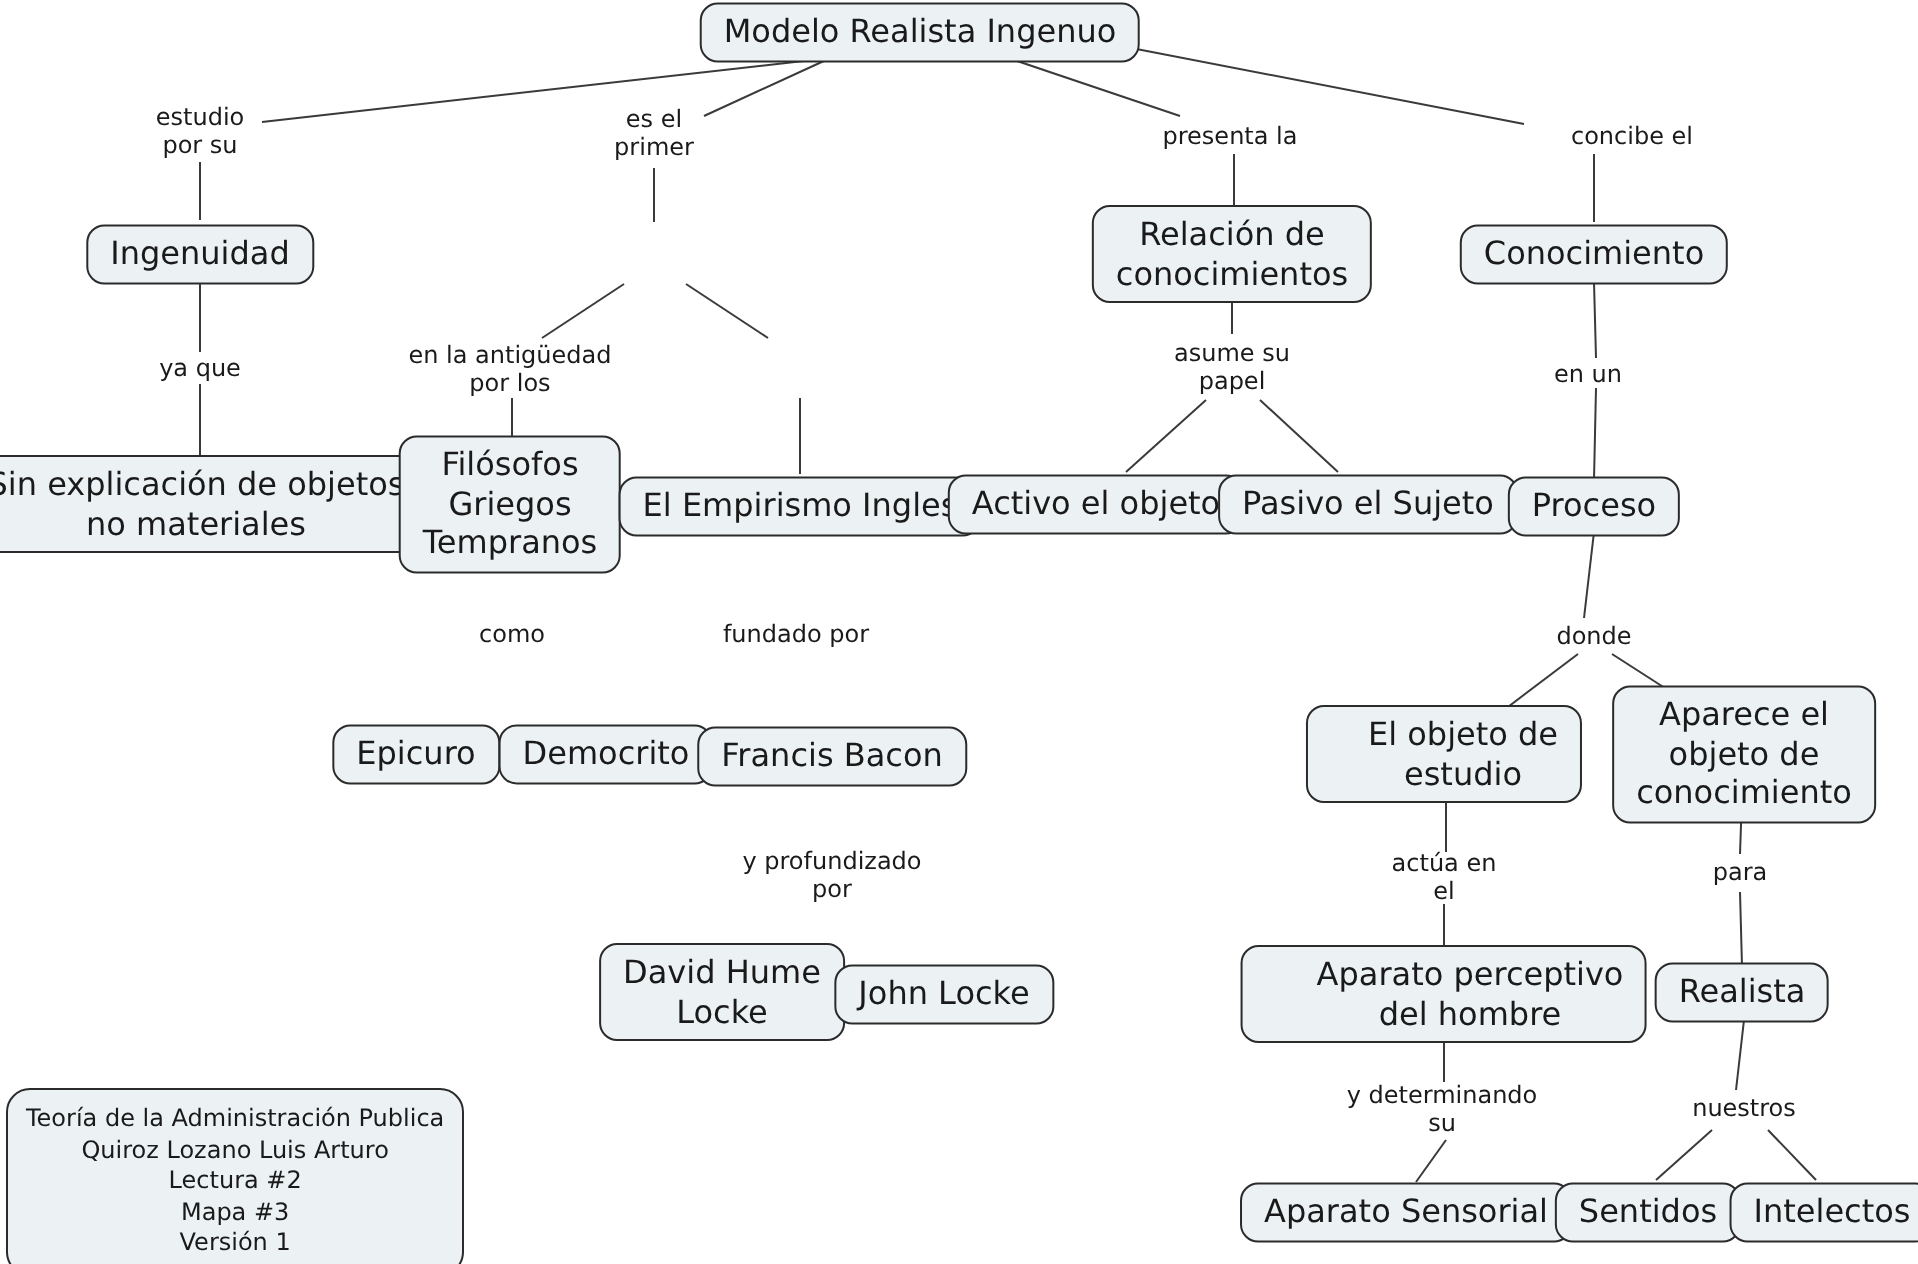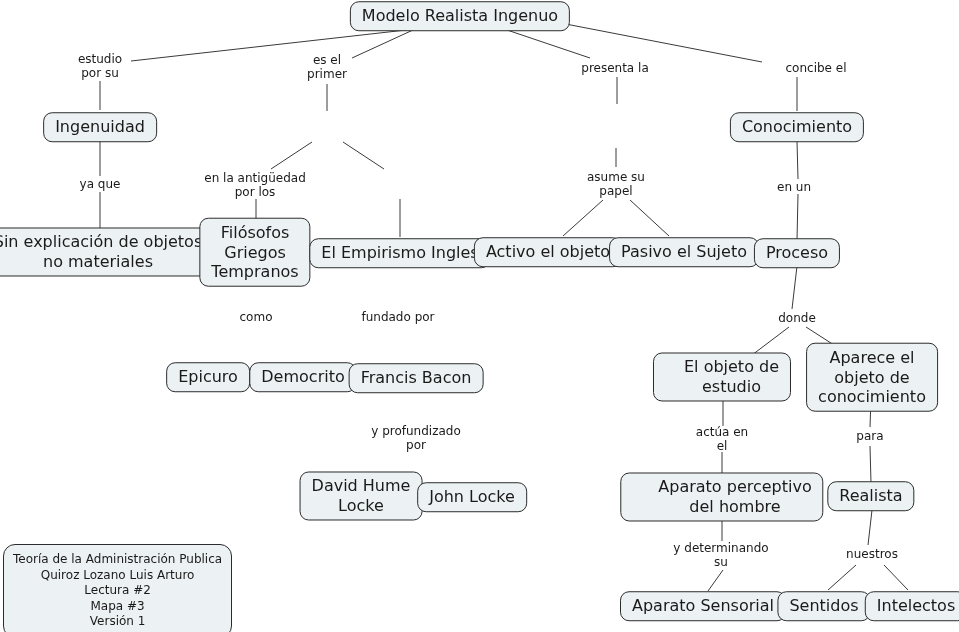--- a/index.html
+++ b/index.html
@@ -81,20 +81,22 @@
     <line x1="870" y1="446" x2="871" y2="483"></line>
     <line x1="722" y1="518" x2="722" y2="541"></line>
     <line x1="723" y1="570" x2="708" y2="591"></line>
     <line x1="872" y1="510" x2="868" y2="545"></line>
     <line x1="856" y1="565" x2="828" y2="590"></line>
     <line x1="884" y1="565" x2="908" y2="590"></line>
   </svg>
 
   <div class="node" style="left:460px;top:16px;">Modelo Realista Ingenuo</div>
   <div class="node" style="left:100px;top:127px;">Ingenuidad</div>
+  <div class="node" style="left:616px;top:127px;">Relación de
+conocimientos</div>
   <div class="node" style="left:797px;top:127px;">Conocimiento</div>
   <div class="node" style="left:98px;top:252px;">Sin explicación de objetos
 no materiales</div>
   <div class="node" style="left:255px;top:252px;">Filósofos
 Griegos
 Tempranos</div>
   <div class="node" style="left:400px;top:253px;">El Empirismo Ingles</div>
   <div class="node" style="left:548px;top:252px;">Activo el objeto</div>
   <div class="node" style="left:684px;top:252px;">Pasivo el Sujeto</div>
   <div class="node" style="left:797px;top:253px;">Proceso</div>

